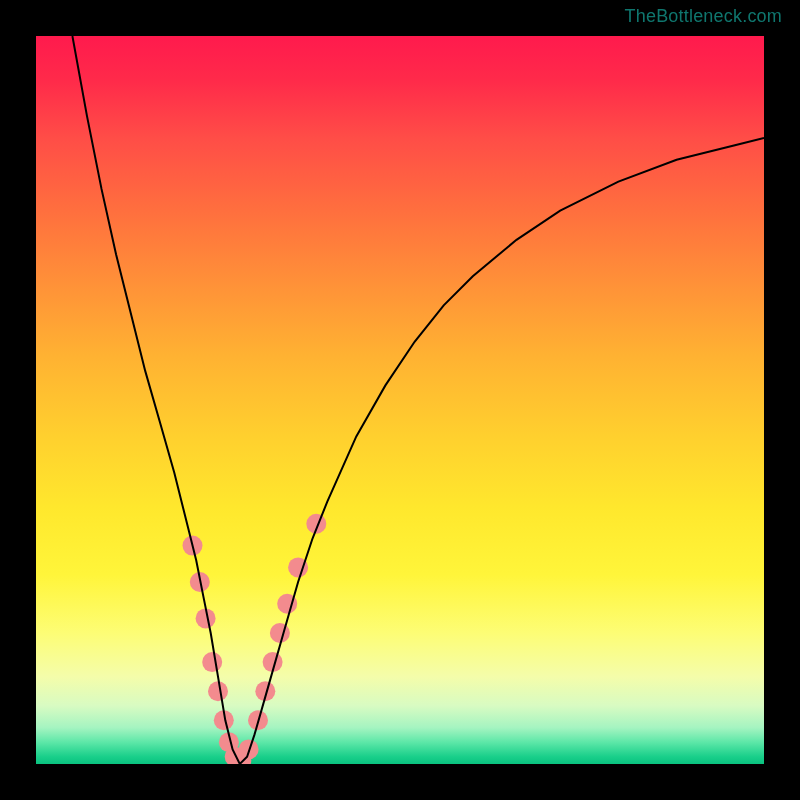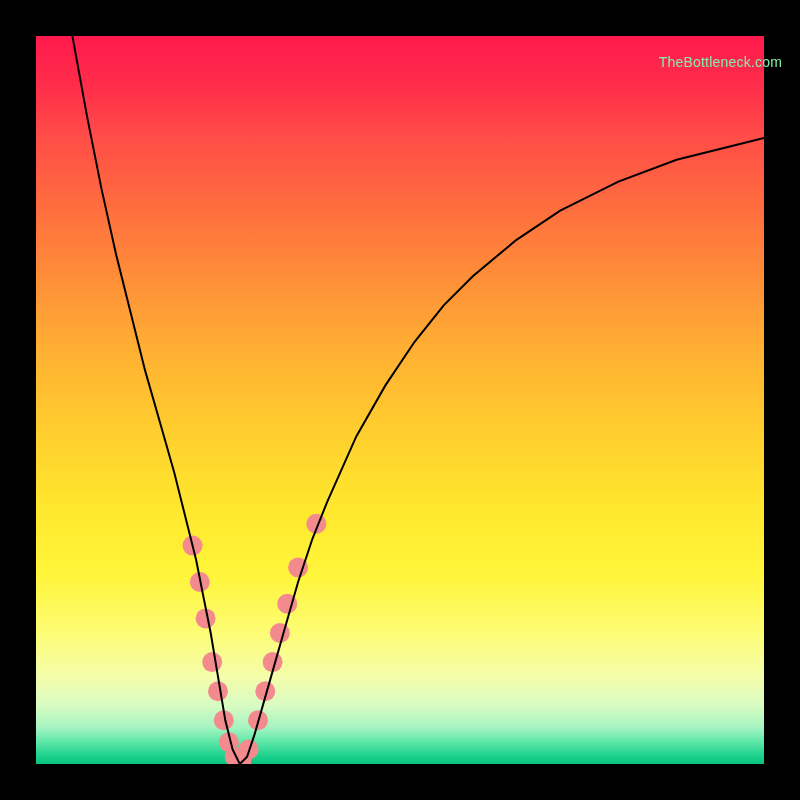--- a/index.html
+++ b/index.html
@@ -50,26 +50,25 @@
       #a5f4c1 95%,
       #5de7a8 97%,
       #19cf8a 99%,
       #0ac27f 100%
     );
   }
   .attribution {
     position: absolute;
     top: 6px;
     right: 18px;
-    color: #86efac;
-    font-size: 14px;
+    color: #0f766e;
+    font-size: 18px;
     font-weight: 400;
     letter-spacing: 0.2px;
     font-family: Arial, sans-serif;
-    margin-top: 48px;
   }
   svg.overlay {
     position: absolute;
     left: 0;
     top: 0;
     width: 100%;
     height: 100%;
   }
 </style>
 </head>

